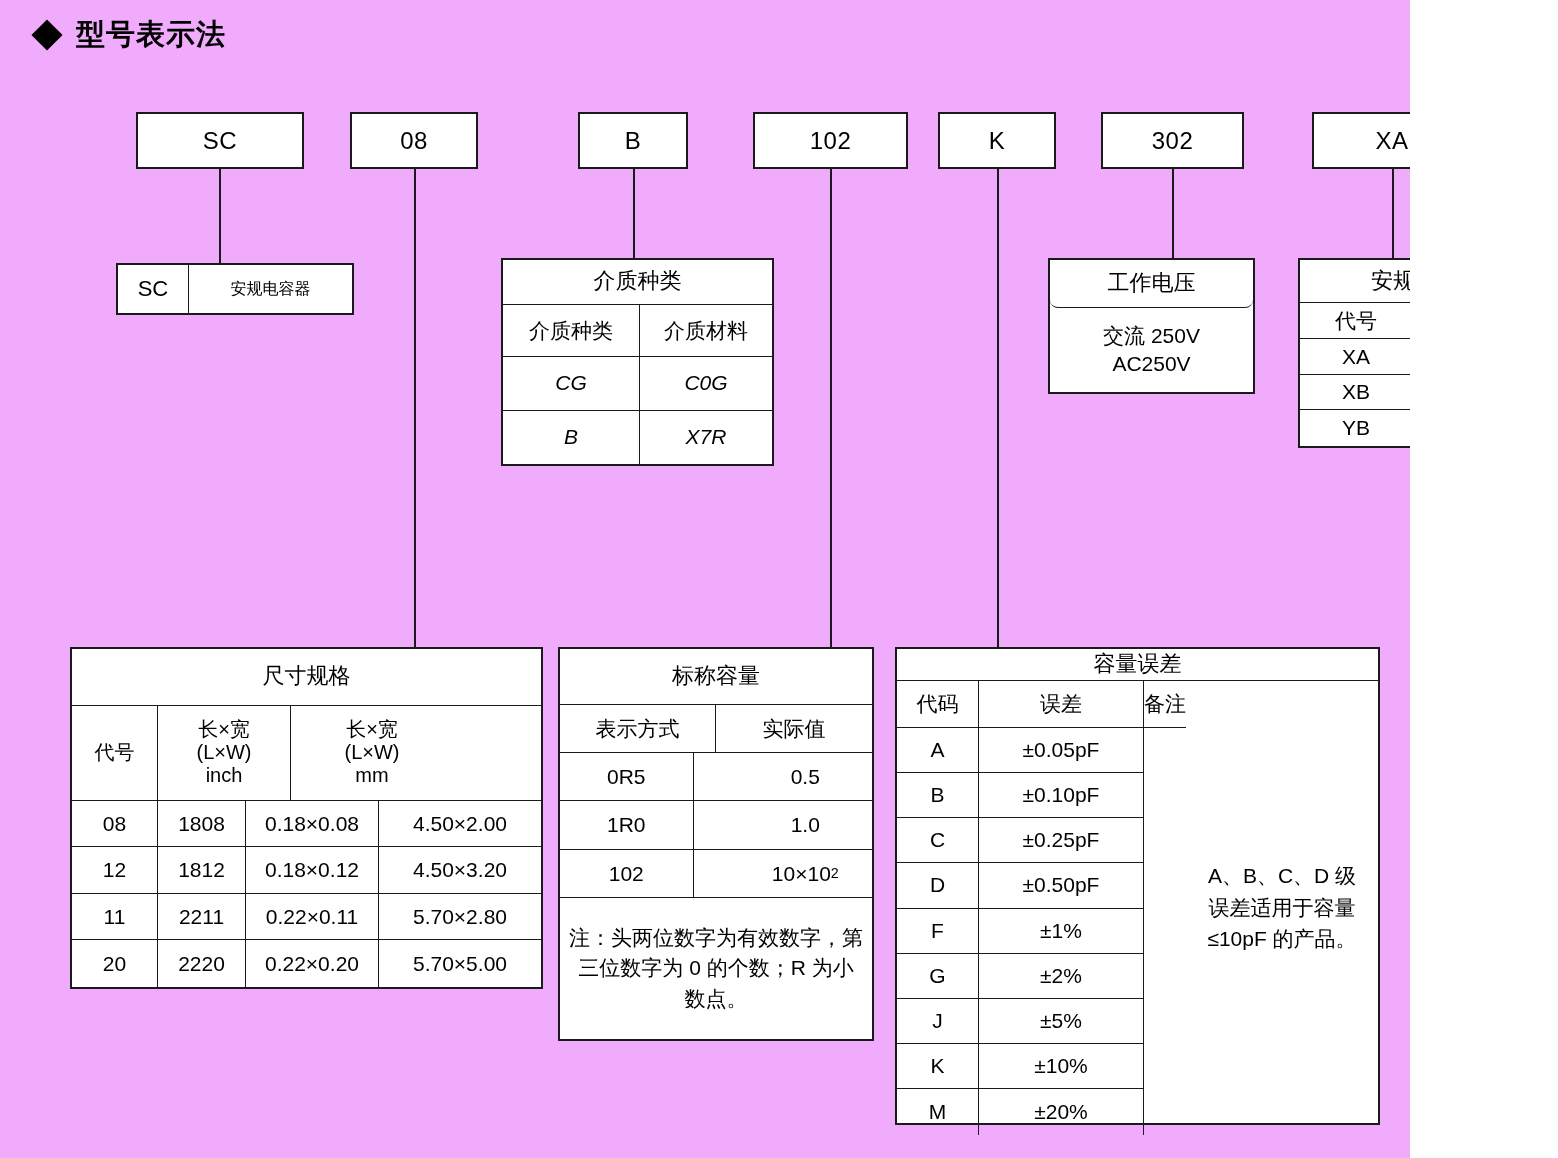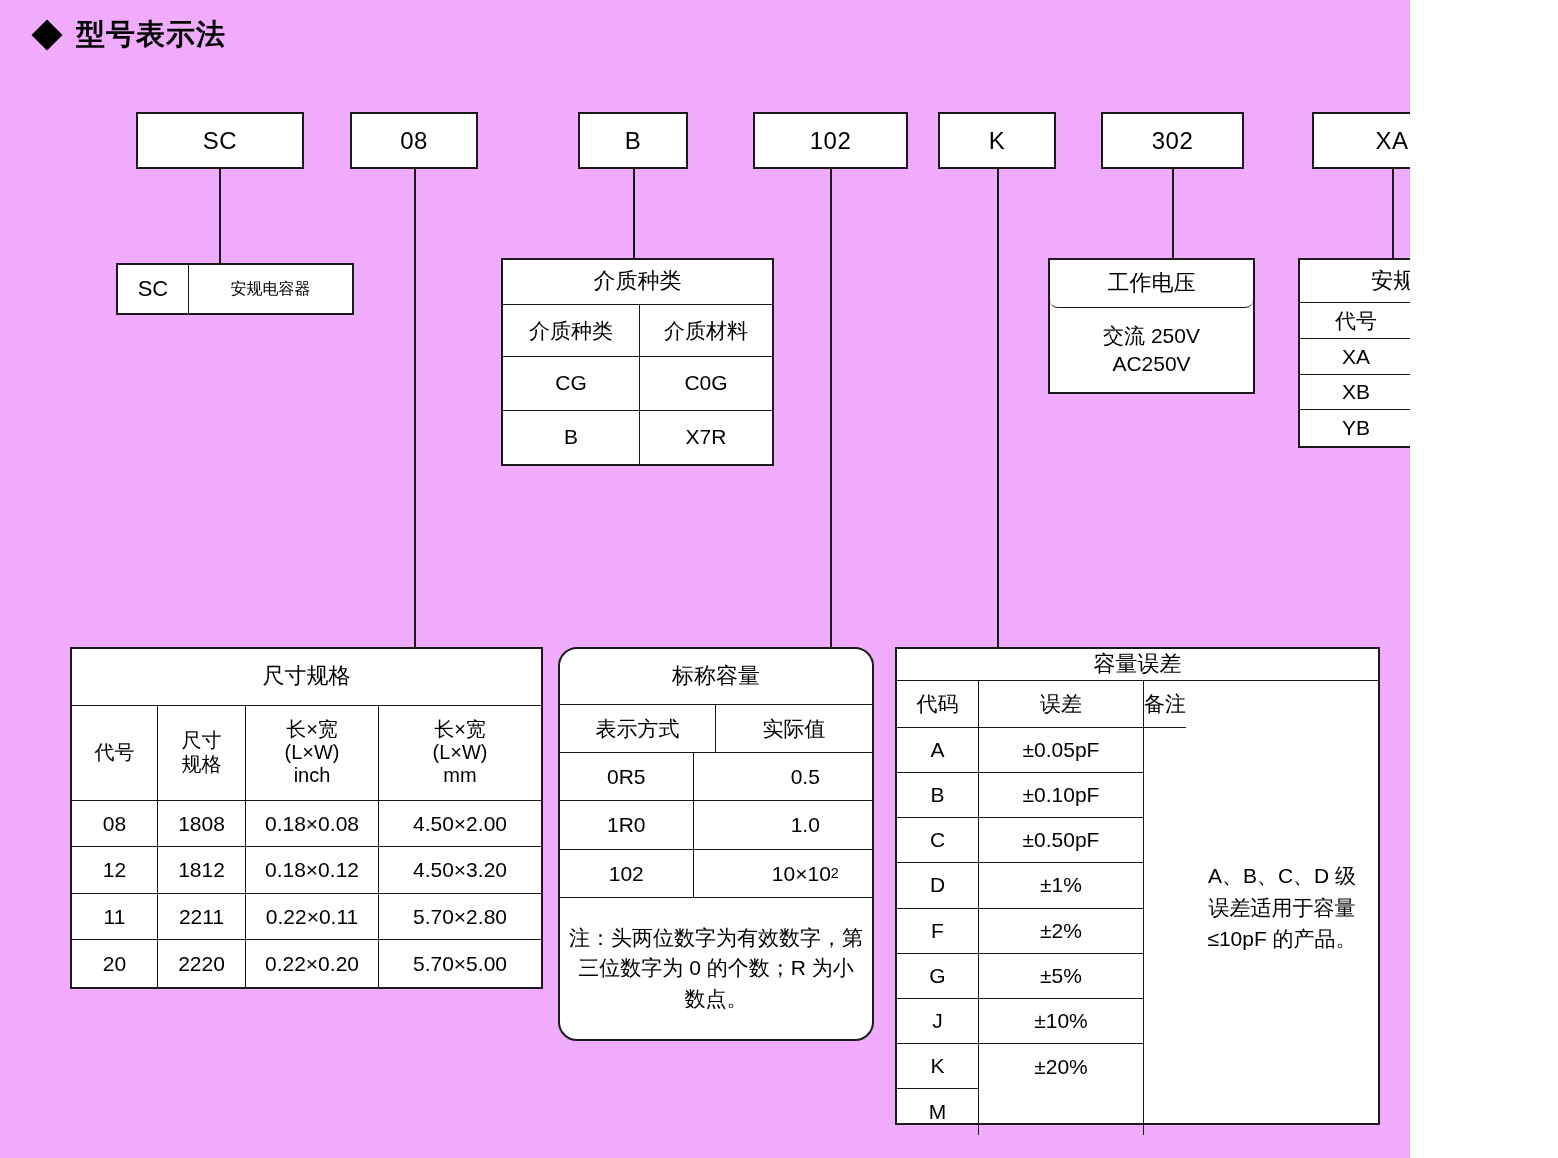--- a/index.html
+++ b/index.html
@@ -107,21 +107,21 @@
   #sc-def { left: 116px; top: 263px; width: 238px; height: 52px; }
   #sc-def .trow { height: 100%; border-bottom: none; }
   #sc-def .c1 { width: 72px; font-size: 22px; }
   #sc-def .c2 { width: 166px; font-size: 16px; }
 
   
   #dielectric { left: 501px; top: 258px; width: 273px; height: 208px; }
   #dielectric .r-title { height: 45px; }
   #dielectric .r-title .tcell { width: 100%; }
   #dielectric .r-sub   { height: 53px; }
-  #dielectric .r-data  { height: 54px; }
+  #dielectric .r-data  { height: 54px; font-style: italic; }
   #dielectric .cA { width: 137px; }
   #dielectric .cB { width: 132px; }
 
   
   #voltage { left: 1048px; top: 258px; width: 207px; height: 136px; }
   #voltage .r-title { height: 48px; border-radius: 8px; }
   #voltage .r-title .tcell { width: 100%; font-size: 22px; }
   #voltage .r-body { height: 84px; border-bottom: none; }
   #voltage .r-body .tcell {
     width: 100%;
@@ -146,21 +146,21 @@
   #dims .r-sub  { height: 96px; }
   #dims .r-data { height: 47px; }
   #dims .cA { width: 86px; }
   #dims .cB { width: 88px; }
   #dims .cC { width: 133px; }
   #dims .cD { width: 162px; }
   #dims .r-sub .tcell { flex-direction: column; font-size: 20px; line-height: 1.16; }
   #dims .r-data .tcell { font-size: 21px; }
 
   
-  #nominal { left: 558px; top: 647px; width: 316px; height: 394px; border-radius: 19px; }
+  #nominal { left: 558px; top: 647px; width: 316px; height: 394px; }
   #nominal .r-title { height: 57px; }
   #nominal .r-title .tcell { width: 100%; }
   #nominal .r-sub  { height: 48px; }
   #nominal .r-data { height: 49px; gap: 45px; }
   #nominal .cA { width: 156px; }
   #nominal .cB { width: 156px; }
   #nominal .r-note {
     height: 142px;
     border-bottom: none;
   }
@@ -304,24 +304,20 @@
     </div>
   </div>
 
   <div class="gtable" id="dims">
     <div class="trow r-title">
       <div class="tcell hdr-title">尺寸规格</div>
     </div>
     <div class="trow r-sub">
       <div class="tcell cA">
         <span>代号</span>
-      </div>
-      <div class="tcell cB">
-        <span>尺寸</span>
-        <span>规格</span>
       </div>
       <div class="tcell cC">
         <span>长×宽</span>
         <span>(L×W)</span>
         <span>inch</span>
       </div>
       <div class="tcell cD">
         <span>长×宽</span>
         <span>(L×W)</span>
         <span>mm</span>
@@ -401,20 +397,21 @@
         <div class="cellr">F</div>
         <div class="cellr">G</div>
         <div class="cellr">J</div>
         <div class="cellr">K</div>
         <div class="cellr">M</div>
       </div>
       <div class="tol-mid">
         <div class="sub-hd">误差</div>
         <div class="cellr">±0.05pF</div>
         <div class="cellr">±0.10pF</div>
+        <div class="cellr">±0.25pF</div>
         <div class="cellr">±0.50pF</div>
         <div class="cellr">±1%</div>
         <div class="cellr">±2%</div>
         <div class="cellr">±5%</div>
         <div class="cellr">±10%</div>
         <div class="cellr">±20%</div>
       </div>
       <div class="tol-right">
         <div class="sub-hd">备注</div>
         <div class="tol-remark">A、B、C、D 级误差适用于容量≤10pF 的产品。</div>

